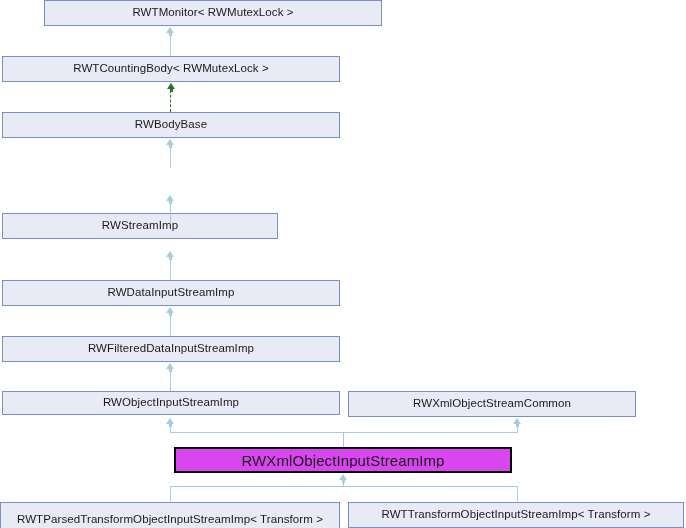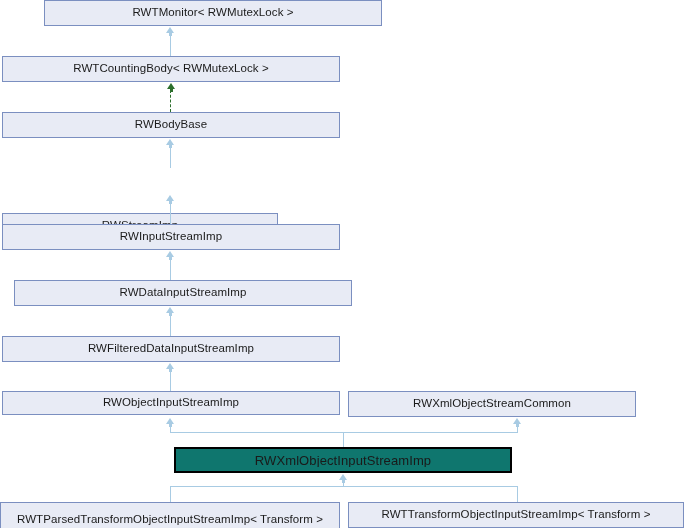--- a/index.html
+++ b/index.html
@@ -21,23 +21,23 @@
     display:flex;
     align-items:center;
     justify-content:center;
     color:#1a1a1a;
     font-size:11.5px;
     line-height:1;
     white-space:nowrap;
     letter-spacing:0.1px;
   }
   .node.current{
-    background:#0f766e;
+    background:#d946ef;
     border:2px solid #000000;
-    font-size:13px;
+    font-size:15px;
   }
   .node .label{
     display:block;
     padding:0 4px;
     overflow:hidden;
     text-overflow:clip;
   }
   
   .edge{
     position:absolute;
@@ -74,24 +74,21 @@
     </div>
     <div class="node" style="left: 2px; top: 56px; width: 338px; height: 26px;">
       <span class="label">RWTCountingBody&lt; RWMutexLock &gt;</span>
     </div>
     <div class="node" style="left: 2px; top: 112px; width: 338px; height: 26px;">
       <span class="label">RWBodyBase</span>
     </div>
     <div class="node" style="left: 2px; top: 168px; width: 276px; height: 26px; margin-top: 45px;">
       <span class="label">RWStreamImp</span>
     </div>
-    <div class="node" style="left: 2px; top: 224px; width: 338px; height: 26px;">
-      <span class="label">RWInputStreamImp</span>
-    </div>
-    <div class="node" style="left: 2px; top: 280px; width: 338px; height: 26px; margin-left: 12px;">
+    <div class="node" style="left: 2px; top: 280px; width: 338px; height: 26px;">
       <span class="label">RWDataInputStreamImp</span>
     </div>
     <div class="node" style="left: 2px; top: 336px; width: 338px; height: 26px;">
       <span class="label">RWFilteredDataInputStreamImp</span>
     </div>
     <div class="node" style="left: 2px; top: 391px; width: 338px; height: 24px;">
       <span class="label">RWObjectInputStreamImp</span>
     </div>
     <div class="node" style="left: 348px; top: 391px; width: 288px; height: 26px;">
       <span class="label">RWXmlObjectStreamCommon</span>

